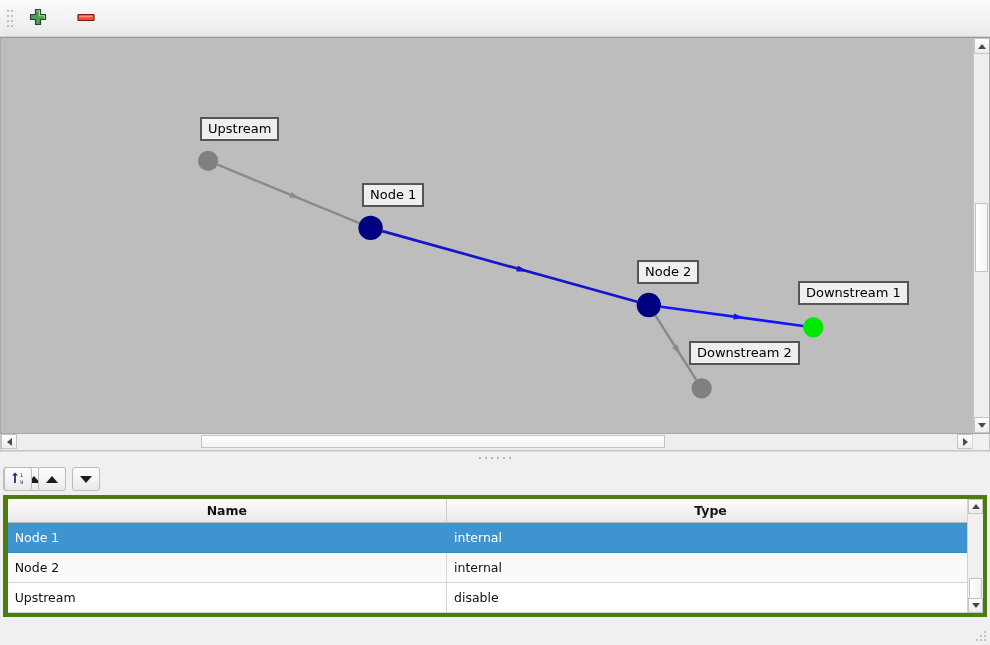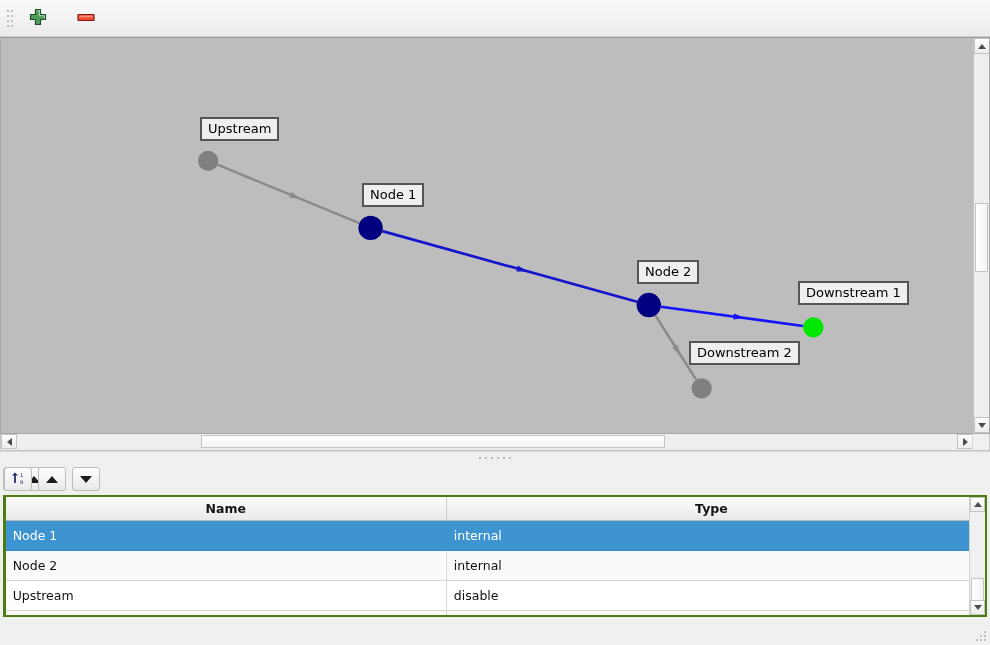--- a/index.html
+++ b/index.html
@@ -171,21 +171,21 @@
     cursor: pointer;
     box-sizing: border-box;
   }
   .tri { width:0;height:0;border-left:6px solid transparent;border-right:6px solid transparent; }
   .tri.up { border-bottom:7px solid #1c1c1c; }
   .tri.down { border-top:7px solid #1c1c1c; }
 
   .table-box {
     flex: 1 1 auto;
     margin: 0 3px 0 3px;
-    border: 2px solid #4d7c0f;
+    border: 4px solid #4d7c0f;
     background: #ffffff;
     display: flex;
     overflow: hidden;
     box-sizing: border-box;
     min-height: 0;
   }
   table.grid {
     border-collapse: collapse;
     table-layout: fixed;
     width: 100%;

